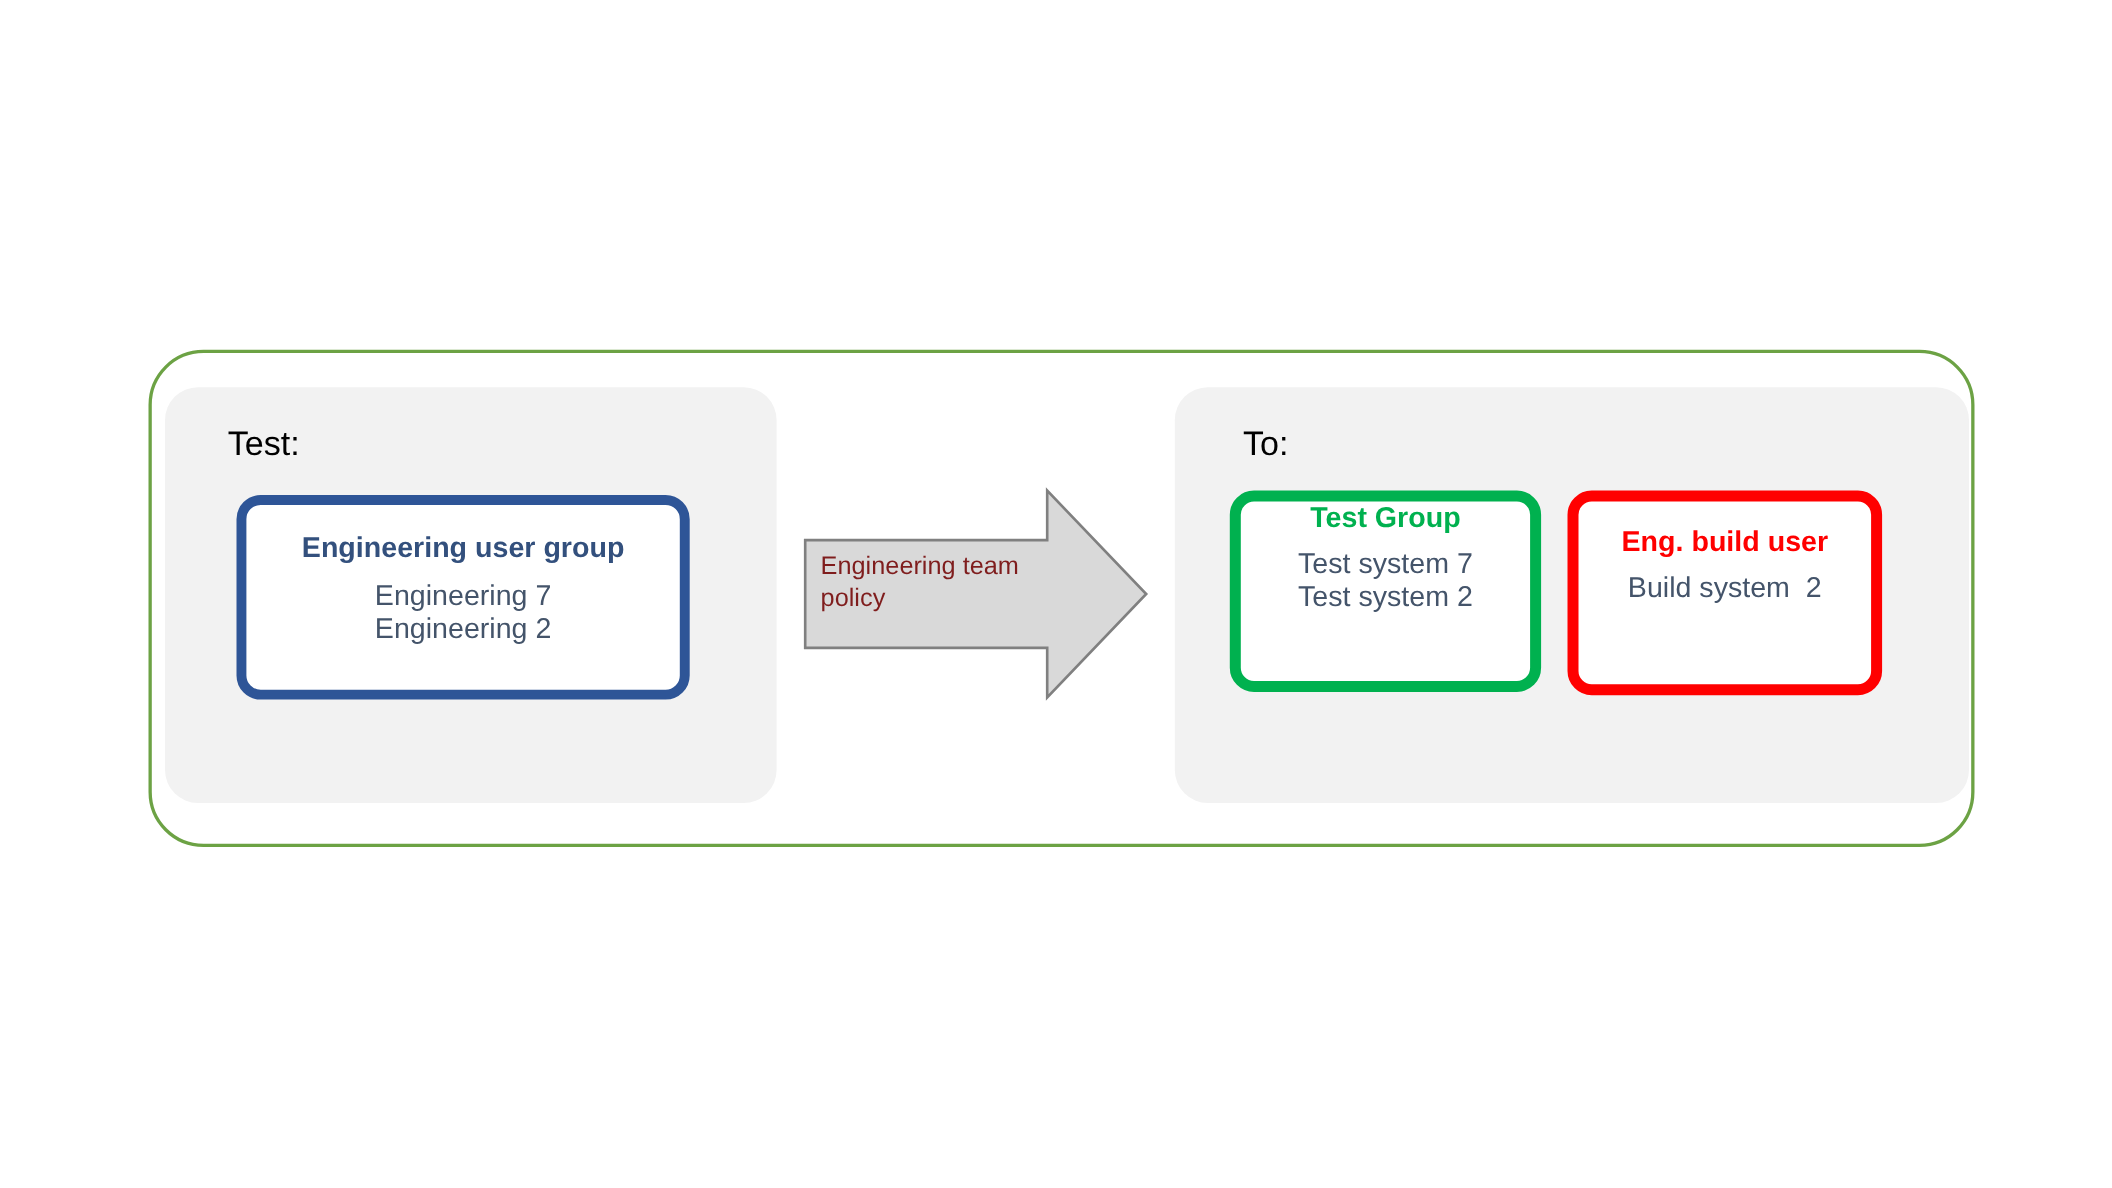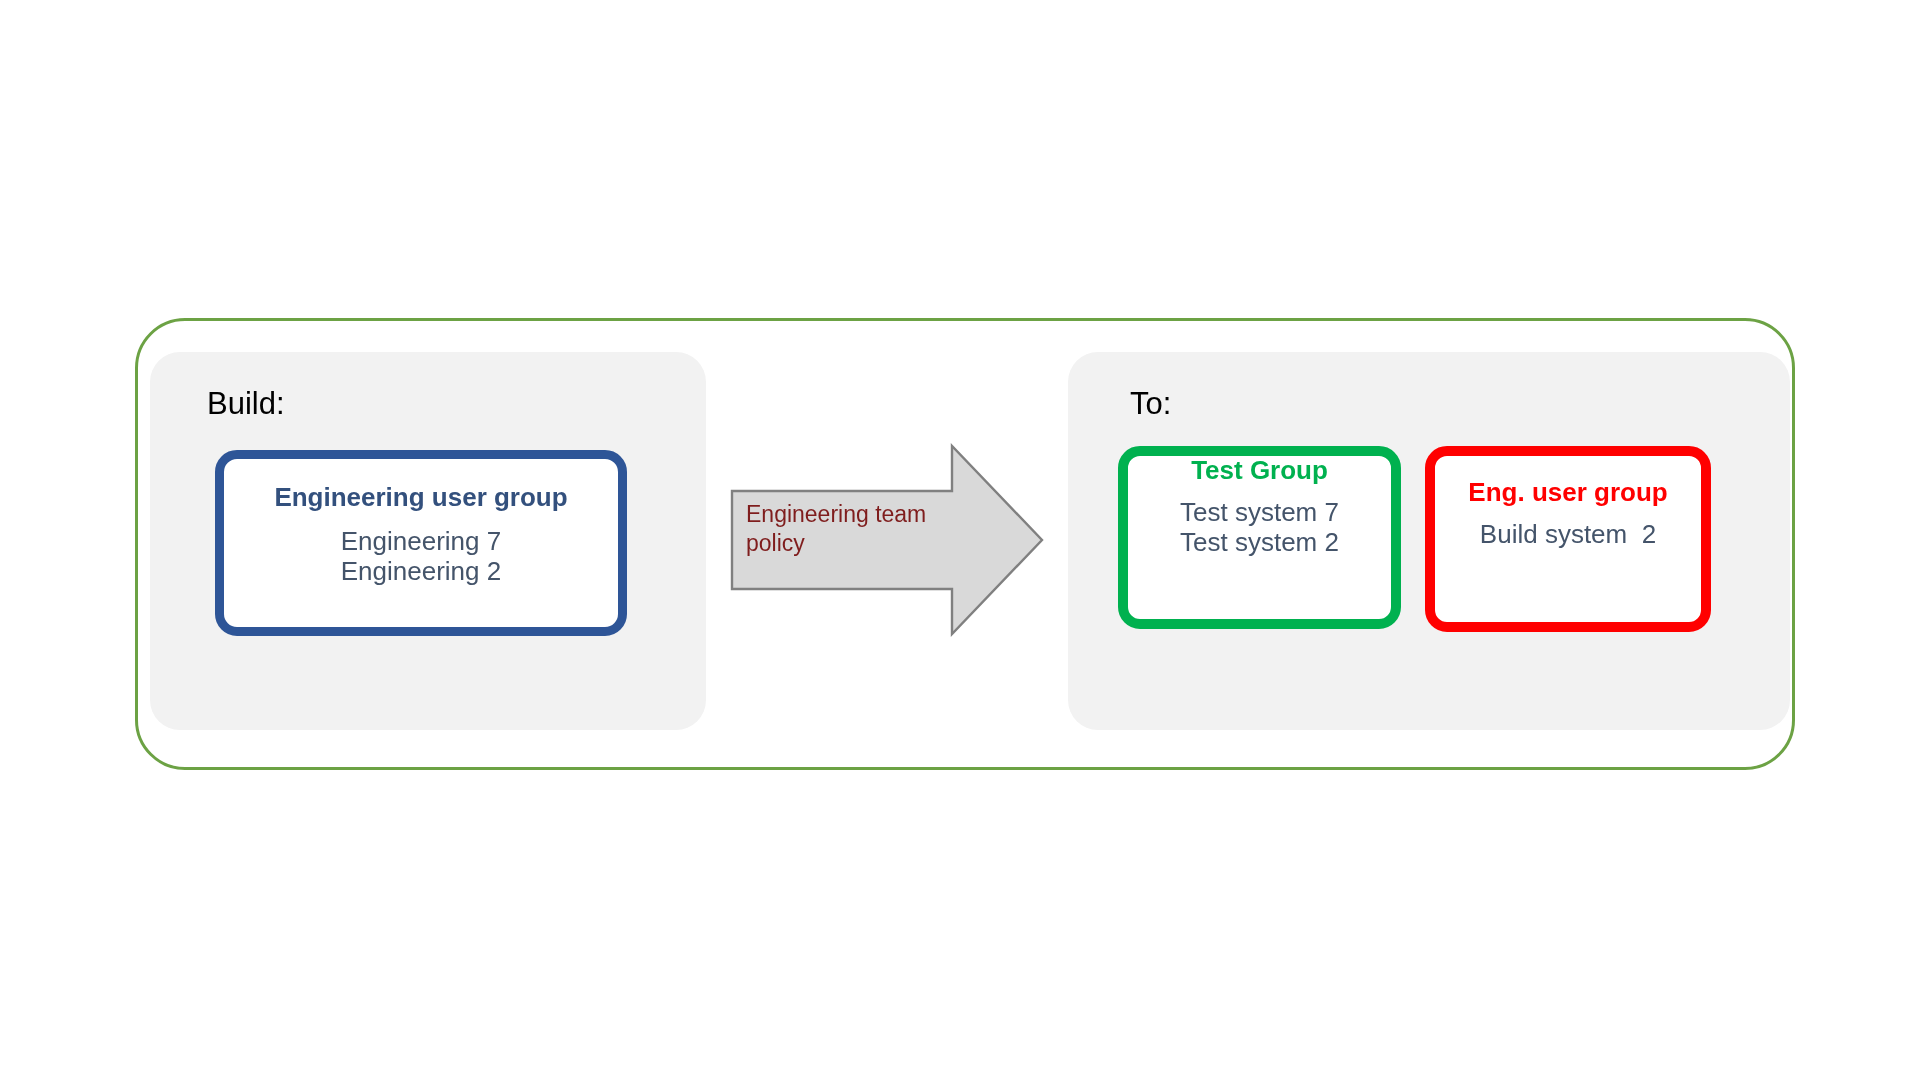--- a/index.html
+++ b/index.html
@@ -158,21 +158,21 @@
   }
 </style>
 </head>
 <body>
 
 <div id="canvas">
 
   <div class="policy-frame"></div>
 
   <div class="panel panel-from">
-    <div class="panel-label">Build:</div>
+    <div class="panel-label">Test:</div>
   </div>
 
   <div class="group-box box-eng-user">
     <div class="group-title">Engineering user group</div>
     <div class="group-members">Engineering 7
 Engineering 2</div>
   </div>
 
   <div class="arrow-wrap">
     <svg viewBox="0 0 318 196" xmlns="http://www.w3.org/2000/svg">
@@ -186,17 +186,17 @@
     <div class="panel-label">To:</div>
   </div>
 
   <div class="group-box box-test">
     <div class="group-title">Test Group</div>
     <div class="group-members">Test system 7
 Test system 2</div>
   </div>
 
   <div class="group-box box-build">
-    <div class="group-title">Eng. user group</div>
+    <div class="group-title">Eng. build user</div>
     <div class="group-members">Build system  2</div>
   </div>
 
 </div>
 
 </body></html>

